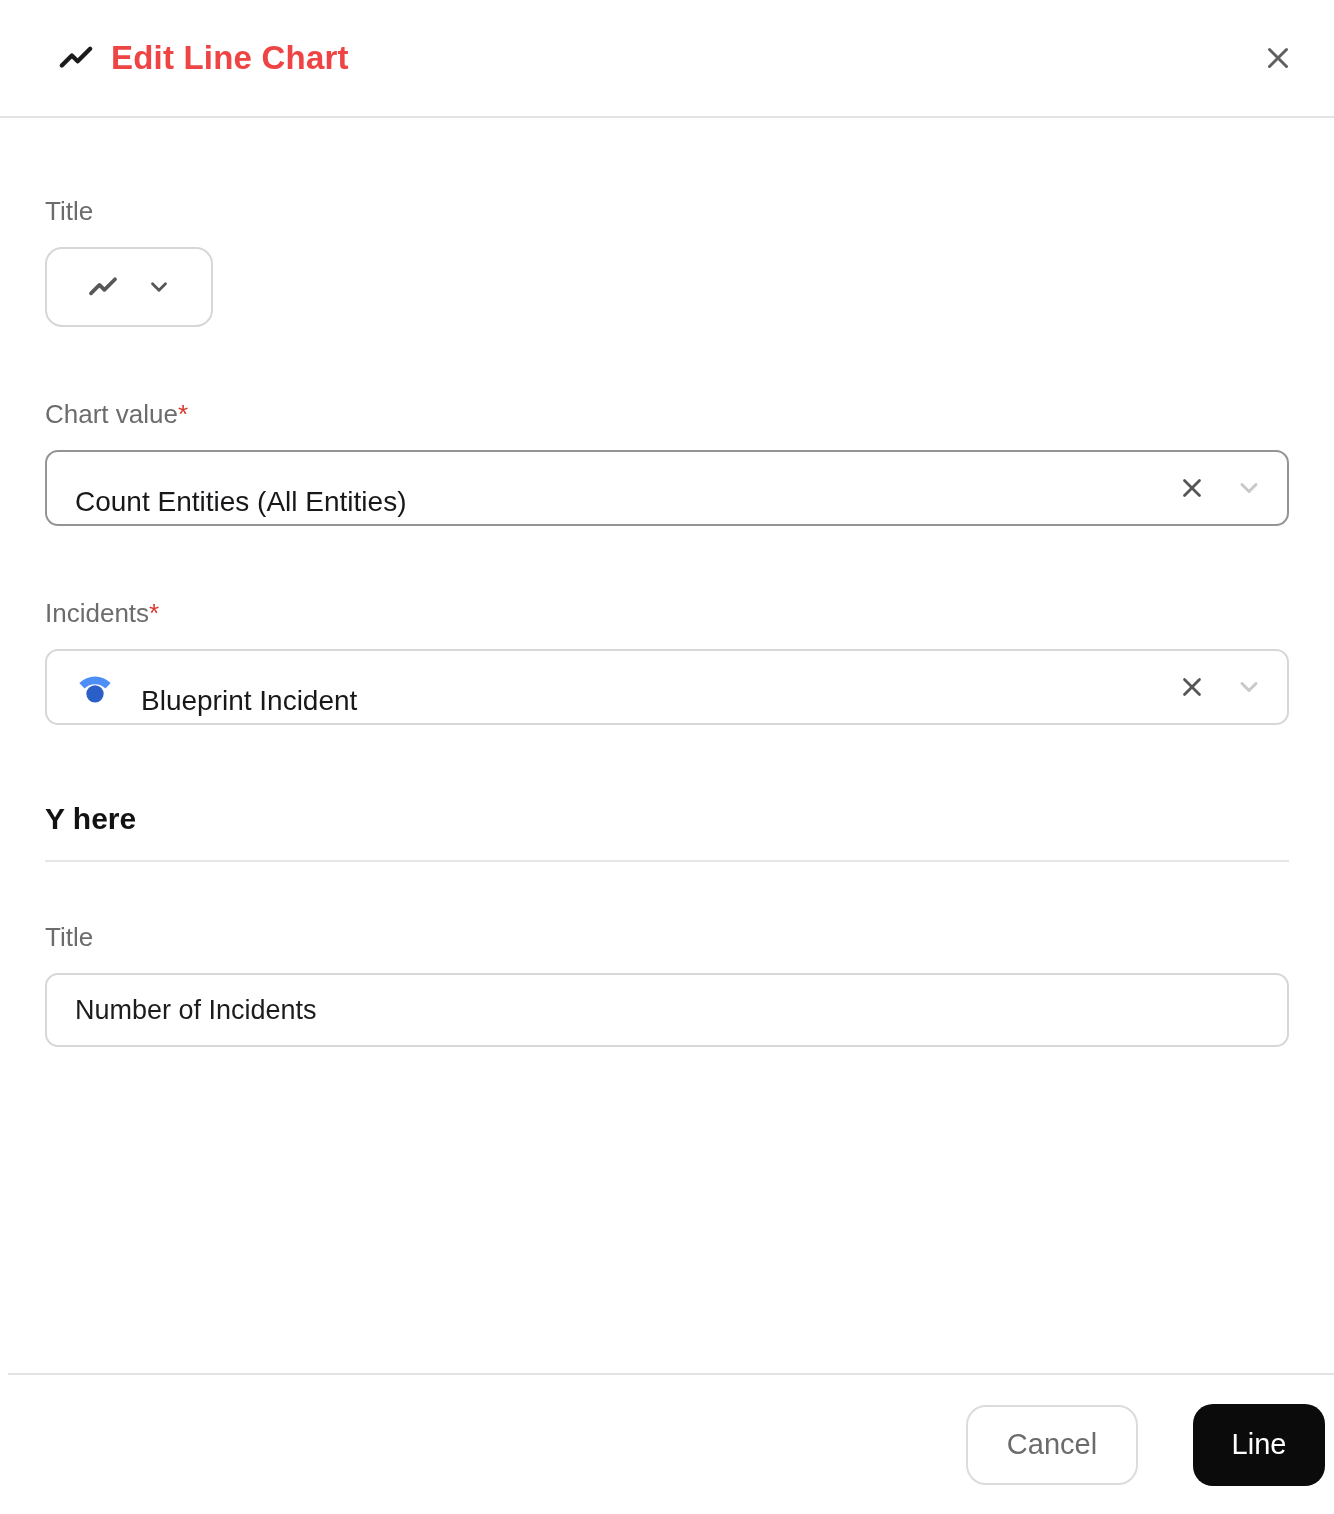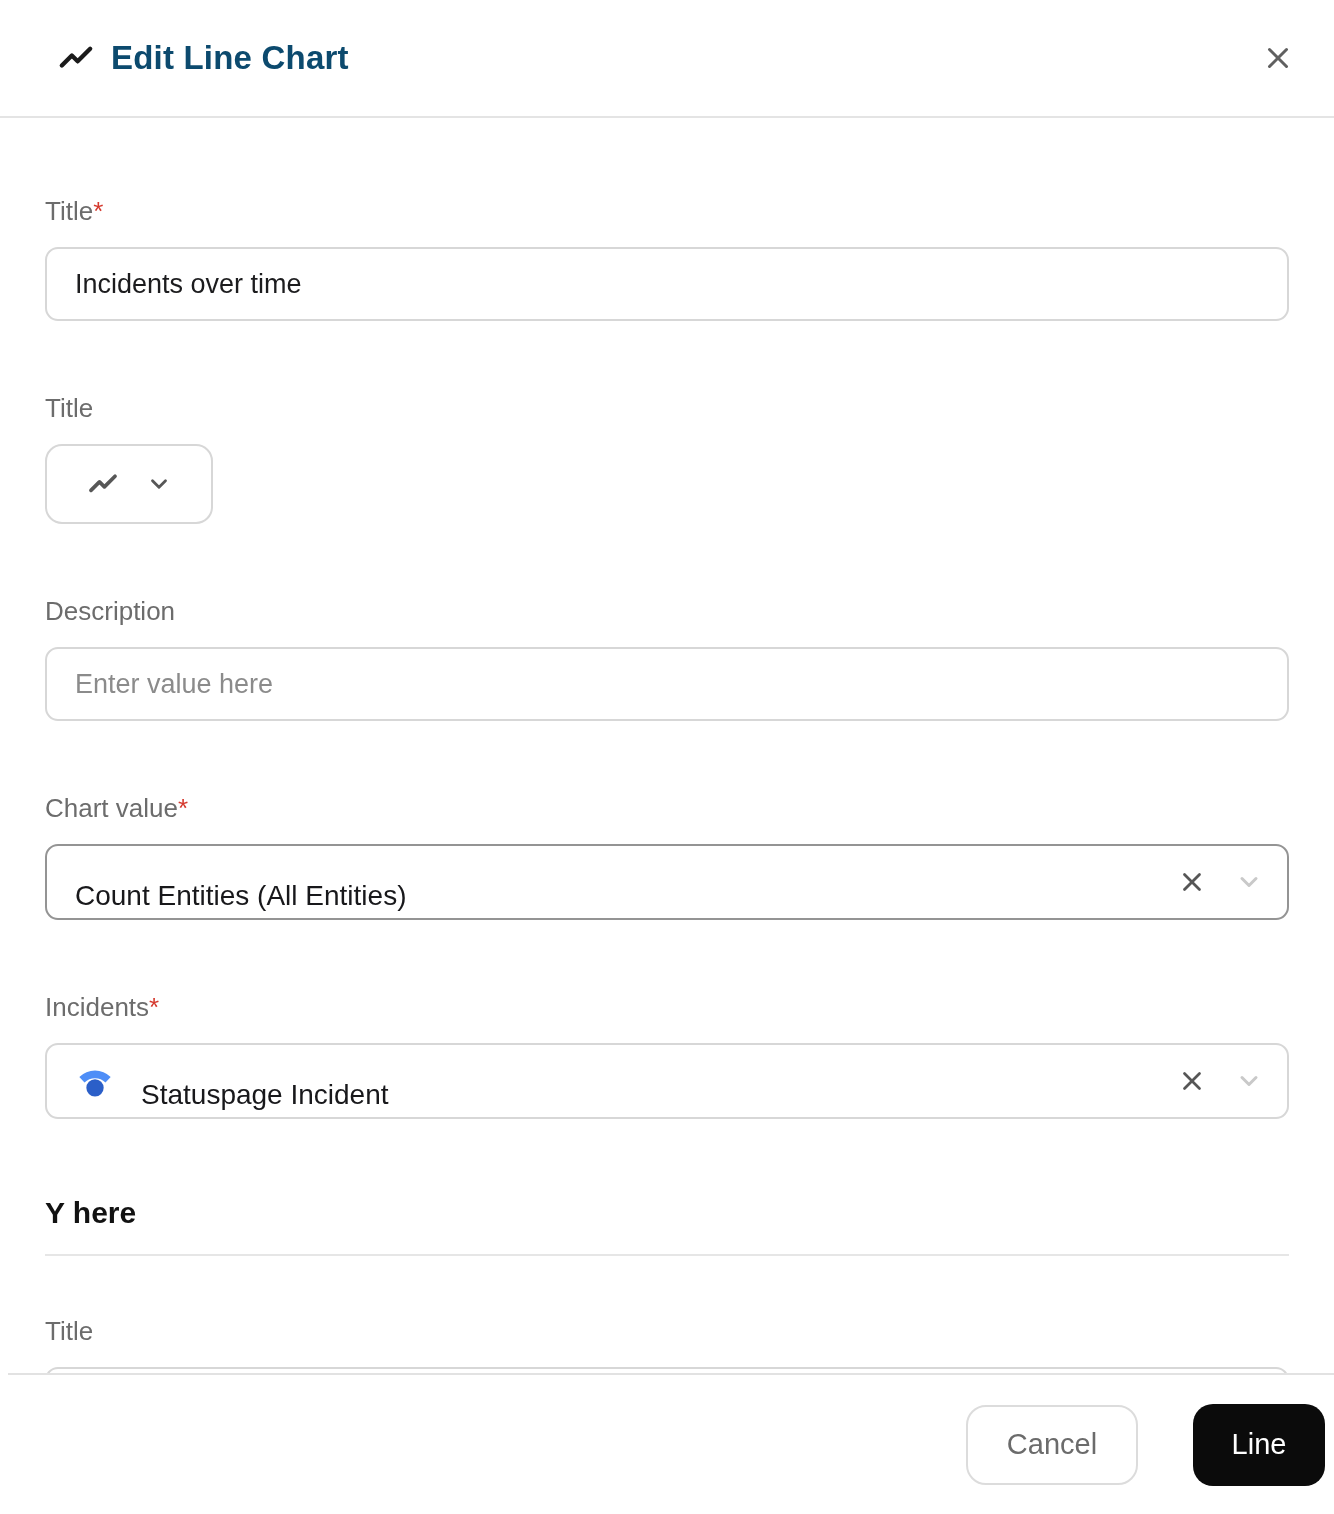--- a/index.html
+++ b/index.html
@@ -22,21 +22,21 @@
     border-bottom: 2px solid #e4e4e4;
     background: #ffffff;
   }
   .header-icon {
     width: 42px; height: 42px;
     display: flex; align-items: center; justify-content: center;
     color: #1b1b1b;
     margin-right: 14px;
   }
   .header-title {
-    font-size: 33px; font-weight: 700; color: #0c4a6e;
+    font-size: 33px; font-weight: 700; color: #ef4444;
     letter-spacing: 0.2px;
   }
   .close-btn {
     margin-left: auto;
     width: 56px; height: 56px;
     display: flex; align-items: center; justify-content: center;
     background: none; border: none; cursor: pointer;
     color: #606060;
   }
 
@@ -153,45 +153,37 @@
     <button class="close-btn">
       <svg width="34" height="34" viewBox="0 0 24 24" fill="none" stroke="currentColor" stroke-width="2.1" stroke-linecap="round">
         <line x1="6" y1="6" x2="18" y2="18"></line>
           <line x1="18" y1="6" x2="6" y2="18"></line>
       </svg>
     </button>
   </div>
 
   <div class="modal-content">
 
-    <div class="field">
-      <label class="field-label"><span>Title</span><span class="required">*</span></label>
-      <input class="text-input" type="text" value="Incidents over time" style="">
-    </div>
 
     <div class="field">
       <label class="field-label">Title</label>
       <div class="icon-picker">
         <span class="glyph">
           <svg width="34" height="34" viewBox="0 0 24 24" fill="none" stroke="currentColor" stroke-width="2.6" stroke-linecap="round" stroke-linejoin="round">
             <polyline points="3.5 16.5 9.5 10.5 13 14 20.5 6.5"></polyline>
           </svg>
         </span>
         <span class="chev">
           <svg width="26" height="26" viewBox="0 0 24 24" fill="none" stroke="currentColor" stroke-width="2.6" stroke-linecap="round" stroke-linejoin="round">
             <polyline points="6 9 12 15 18 9"></polyline>
           </svg>
         </span>
       </div>
     </div>
 
-    <div class="field">
-      <label class="field-label">Description</label>
-      <input class="text-input" type="text" placeholder="Enter value here" style="">
-    </div>
 
     <div class="field">
       <label class="field-label"><span>Chart value</span><span class="required">*</span></label>
       <div class="select-box focused">
         <span class="select-value">Count Entities (All Entities)</span>
         <span class="select-controls">
           <span class="clear-icon">
             <svg width="30" height="30" viewBox="0 0 24 24" fill="none" stroke="currentColor" stroke-width="2.2" stroke-linecap="round">
               <line x1="6" y1="6" x2="18" y2="18"></line>
                 <line x1="18" y1="6" x2="6" y2="18"></line>
@@ -208,21 +200,21 @@
 
     <div class="field">
       <label class="field-label"><span>Incidents</span><span class="required">*</span></label>
       <div class="select-box">
         <span class="bp-logo">
           <svg width="40" height="40" viewBox="0 0 24 24" fill="none">
             <path d="M2.6 9.6 a 13.4 13.4 0 0 1 18.8 0 l -3.1 3.3 a 8.9 8.9 0 0 0 -12.6 0 z" fill="#4e8ef7"></path>
             <circle cx="12" cy="16.1" r="5.2" fill="#2b5fc8"></circle>
           </svg>
         </span>
-        <span class="select-value">Statuspage Incident</span>
+        <span class="select-value">Blueprint Incident</span>
         <span class="select-controls">
           <span class="clear-icon">
             <svg width="30" height="30" viewBox="0 0 24 24" fill="none" stroke="currentColor" stroke-width="2.2" stroke-linecap="round">
               <line x1="6" y1="6" x2="18" y2="18"></line>
                 <line x1="18" y1="6" x2="6" y2="18"></line>
             </svg>
           </span>
           <span class="select-chevron">
             <svg width="28" height="28" viewBox="0 0 24 24" fill="none" stroke="currentColor" stroke-width="2.6" stroke-linecap="round" stroke-linejoin="round">
               <polyline points="6 9 12 15 18 9"></polyline>

